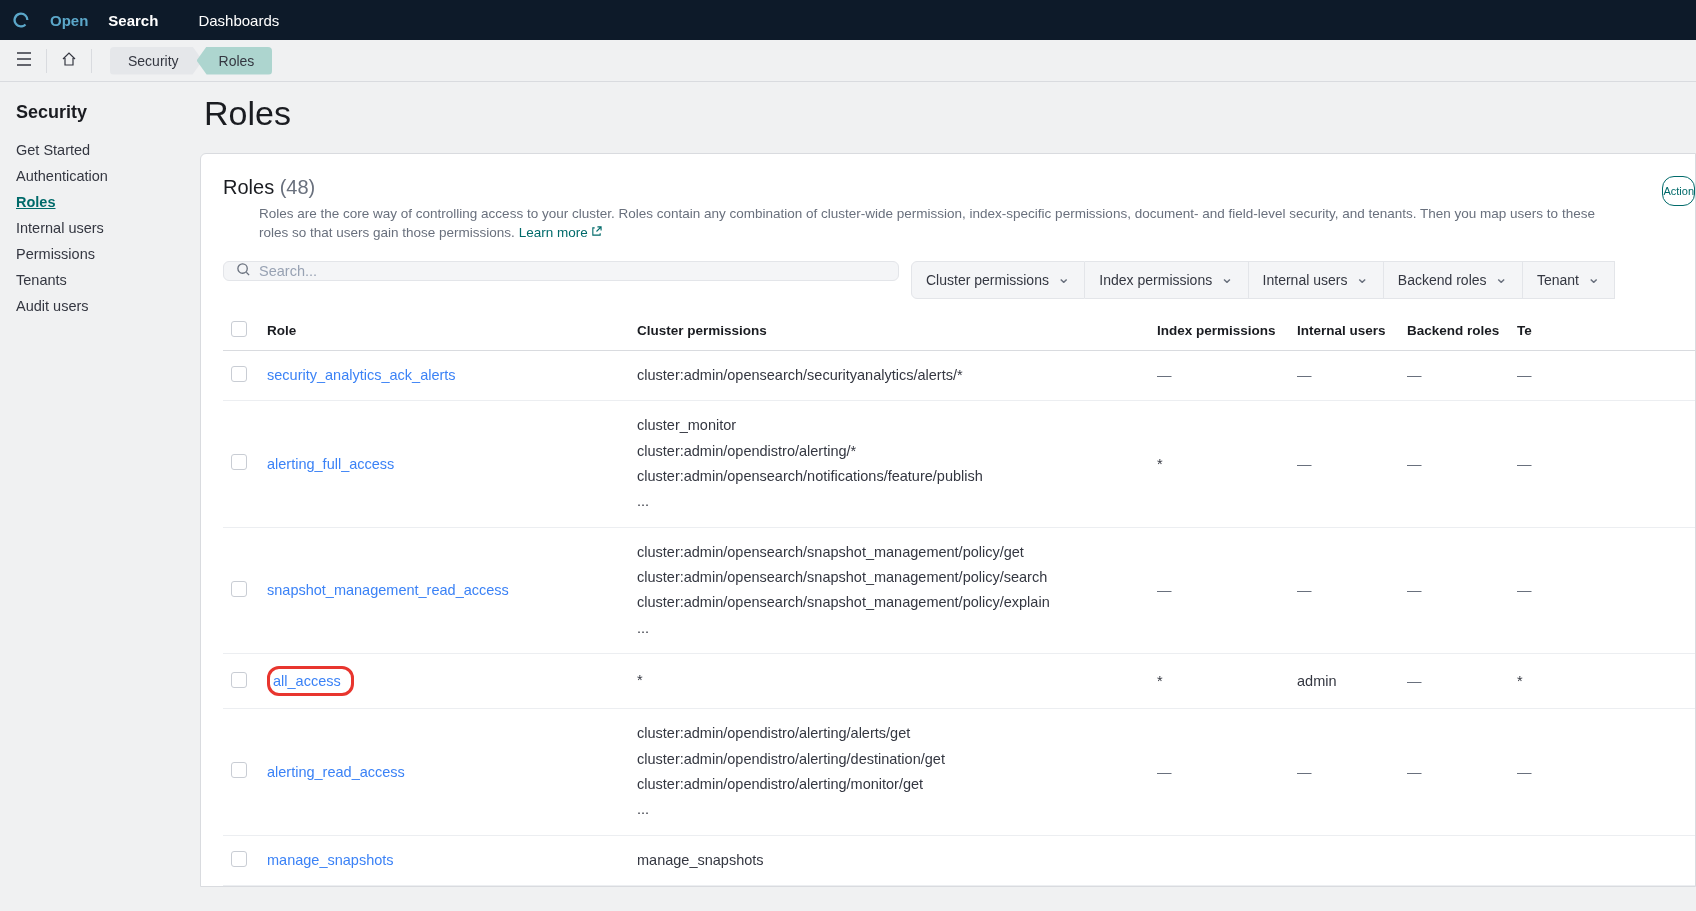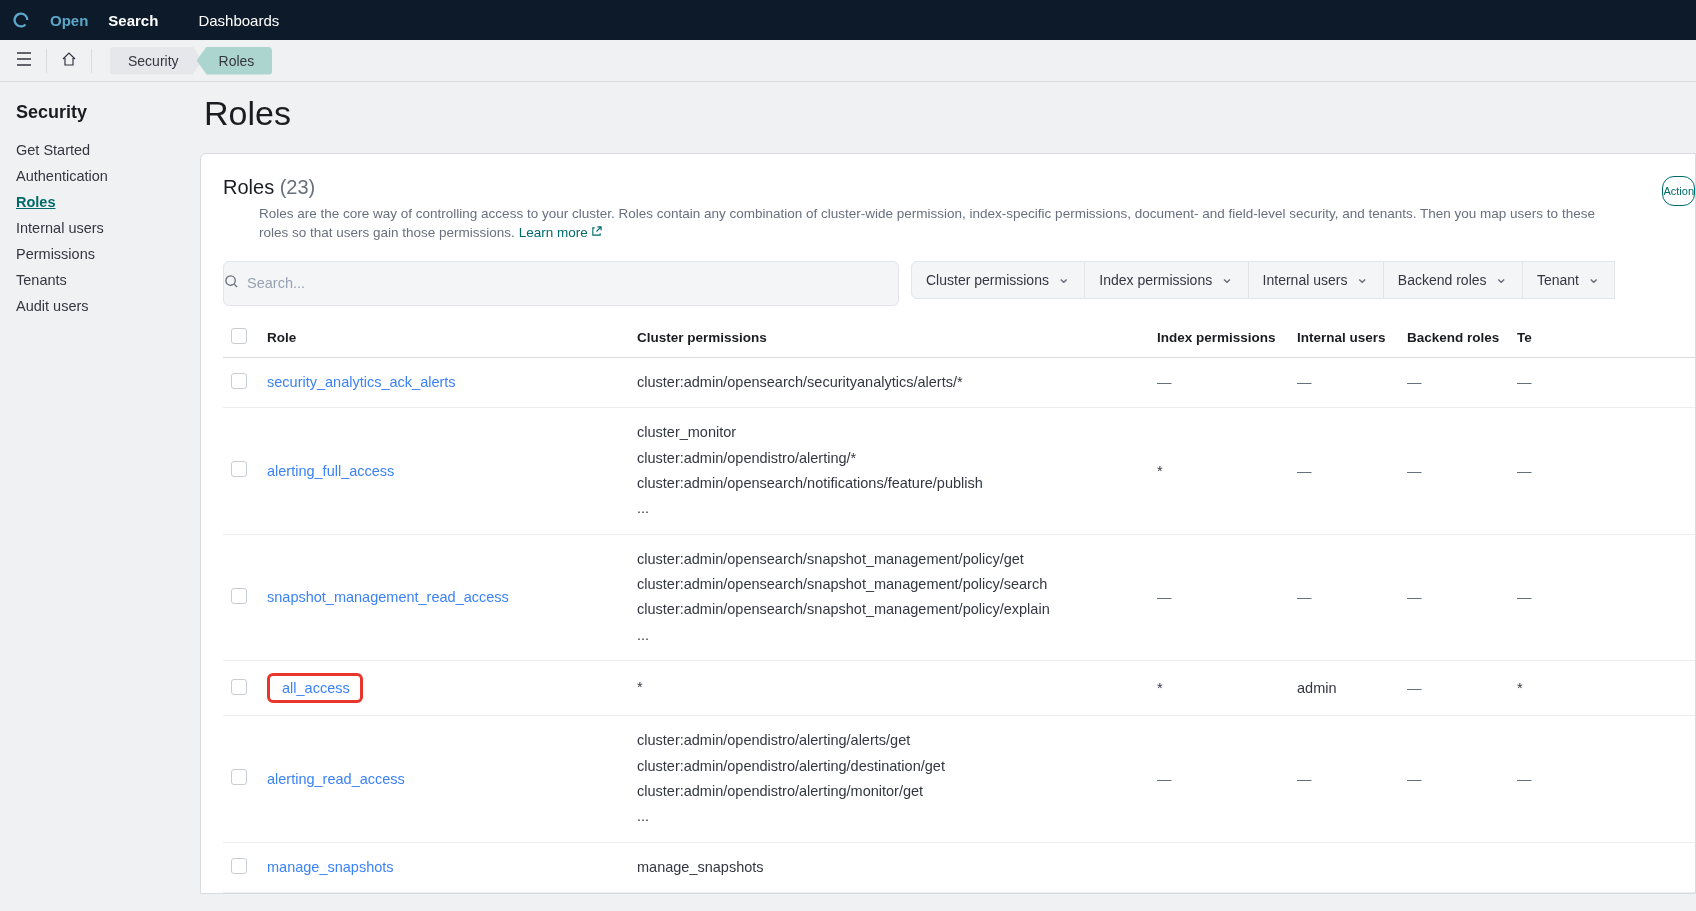--- a/index.html
+++ b/index.html
@@ -26,37 +26,37 @@
 .page-title { font-size: 34px; font-weight: 400; color: #1a1c21; margin: 0 0 20px 0; padding-left: 4px; }
 .panel { background: #fff; border: 1px solid #d9dbdf; border-radius: 6px 0 0 0; padding: 22px 0 0 22px; }
 .panel-header { display: flex; align-items: flex-start; justify-content: space-between; margin-bottom: 18px; padding-right: 0; }
 .panel-header-text { flex: 1; }
 .panel-title { font-size: 20px; font-weight: 400; color: #1a1c21; display: inline; }
 .panel-count { font-size: 20px; color: #69707d; display: inline; }
 .panel-desc { font-size: 13.5px; color: #69707d; margin-top: 6px; line-height: 1.4; padding-right: 20px; margin-left: 36px; }
 .learn-more { color: #006a6a; cursor: pointer; }
 .actions-btn { border: 1px solid #006a6a; color: #006a6a; background: #fff; padding: 8px 0; font-size: 11px; border-radius: 12px; cursor: pointer; margin-left: 16px; white-space: nowrap; }
 .controls { display: flex; gap: 12px; margin-bottom: 12px; }
-.search-box { flex: 0 0 676px; background: #f4f5f7; border: 1px solid #e3e5e9; border-radius: 6px; display: flex; align-items: center; padding: 0 0; height: 45px; }
+.search-box { flex: 0 0 676px; background: #f4f5f7; border: 1px solid #e3e5e9; border-radius: 6px; display: flex; align-items: center; padding: 0 12px; height: 20px; }
 .search-box input { border: none; background: transparent; outline: none; font-size: 14.5px; flex: 1; color: #343741; margin-left: 8px; }
 .search-box input::placeholder { color: #98a2b3; }
 .filter-group { display: flex; gap: 0; }
 .filter-btn { background: #f4f5f7; border: 1px solid #e3e5e9; padding: 0 14px; height: 38px; font-size: 14px; color: #343741; cursor: pointer; display: inline-flex; align-items: center; gap: 8px; white-space: nowrap; }
 .filter-btn:first-child { border-radius: 6px 0 0 6px; }
 .filter-btn + .filter-btn { border-left: none; }
 .chevron-down::after { content: "⌄"; font-size: 16px; color: #69707d; position: relative; top: -2px; }
 table { width: 100%; border-collapse: collapse; }
 th { text-align: left; font-size: 13.5px; font-weight: 700; color: #1a1c21; padding: 10px 8px; border-bottom: 1px solid #d9dbdf; white-space: nowrap; }
 td { padding: 12px 8px; border-bottom: 1px solid #eceef1; font-size: 14.5px; color: #343741; vertical-align: middle; }
 .checkbox-col { width: 36px; }
 .checkbox { width: 16px; height: 16px; border: 1px solid #c9cdd4; border-radius: 3px; background: #fff; display: inline-block; cursor: pointer; }
 .role-link { color: #3b82f6; cursor: pointer; }
 .cluster-perms { line-height: 1.75; color: #343741; }
 .empty-dash { color: #69707d; }
-.highlight-box { border: 3px solid #e8352e; padding: 4px 10px 4px 12px; display: inline-block; border-radius: 6px; }
+.highlight-box { border: 3px solid #e8352e; padding: 4px 10px 4px 3px; display: inline-block; border-radius: 12px; }
 th.role-col { width: 370px; }
 th.cluster-col { width: 520px; }
 th.idx-col { width: 140px; }
 th.iu-col { width: 110px; }
 th.br-col { width: 110px; }
 .ext-icon { display: inline-block; margin-left: 3px; }
 </style>
 </head>
 <body>
 
@@ -105,21 +105,21 @@
         <div class="sidebar-link">Audit users</div>
       </div>
   </div>
 
   <div class="main">
     <h1 class="page-title">Roles</h1>
 
     <div class="panel">
       <div class="panel-header">
         <div class="panel-header-text">
-          <span class="panel-title">Roles</span><span class="panel-count"> (23)</span>
+          <span class="panel-title">Roles</span><span class="panel-count"> (48)</span>
           <div class="panel-desc">
             <span>Roles are the core way of controlling access to your cluster. Roles contain any combination of cluster-wide permission, index-specific permissions, document- and field-level security, and tenants. Then you map users to these roles so that users gain those permissions. </span><span class="learn-more"><span>Learn more</span><span class="ext-icon"><svg width="11" height="11" viewBox="0 0 12 12">
                     <path fill="none" stroke="#006a6a" stroke-width="1.2" d="M4 2H2v8h8V8M6 6l5-5M7 1h4v4"></path>
                   </svg></span></span>
           </div>
         </div>
         <button class="actions-btn">Action</button>
       </div>
 
       <div class="controls">

